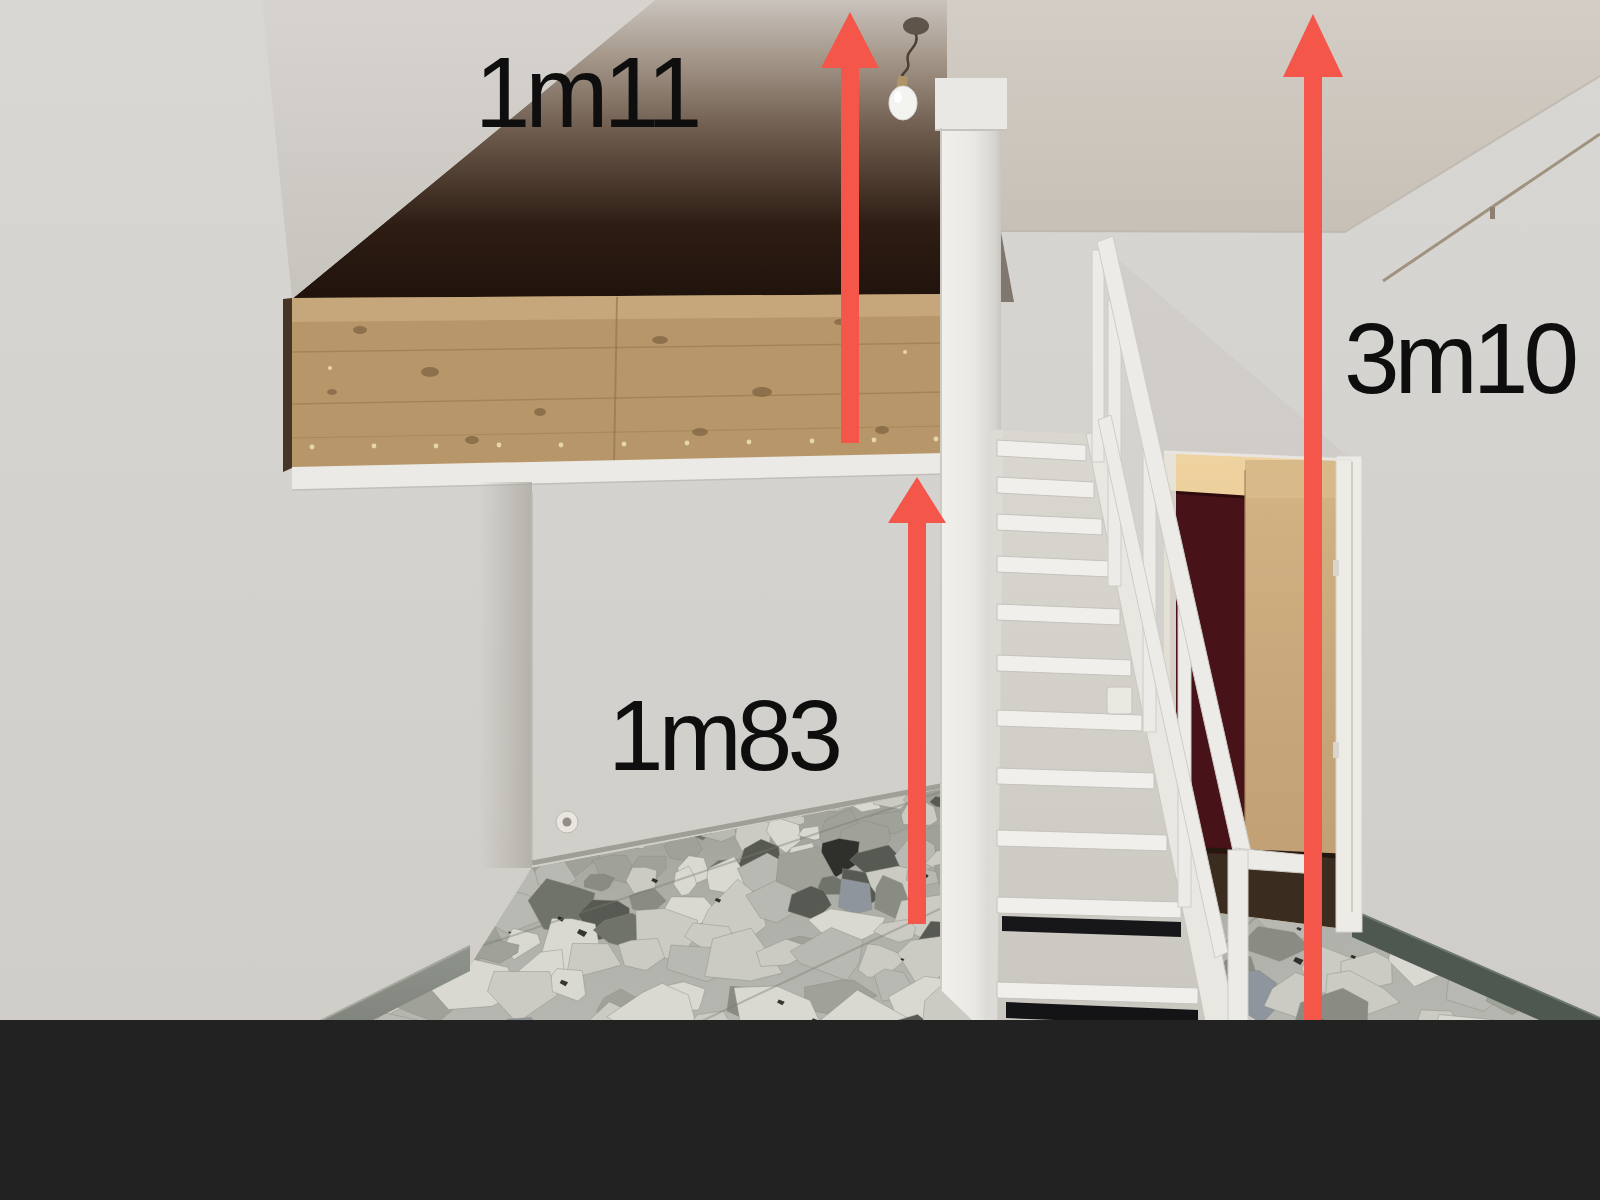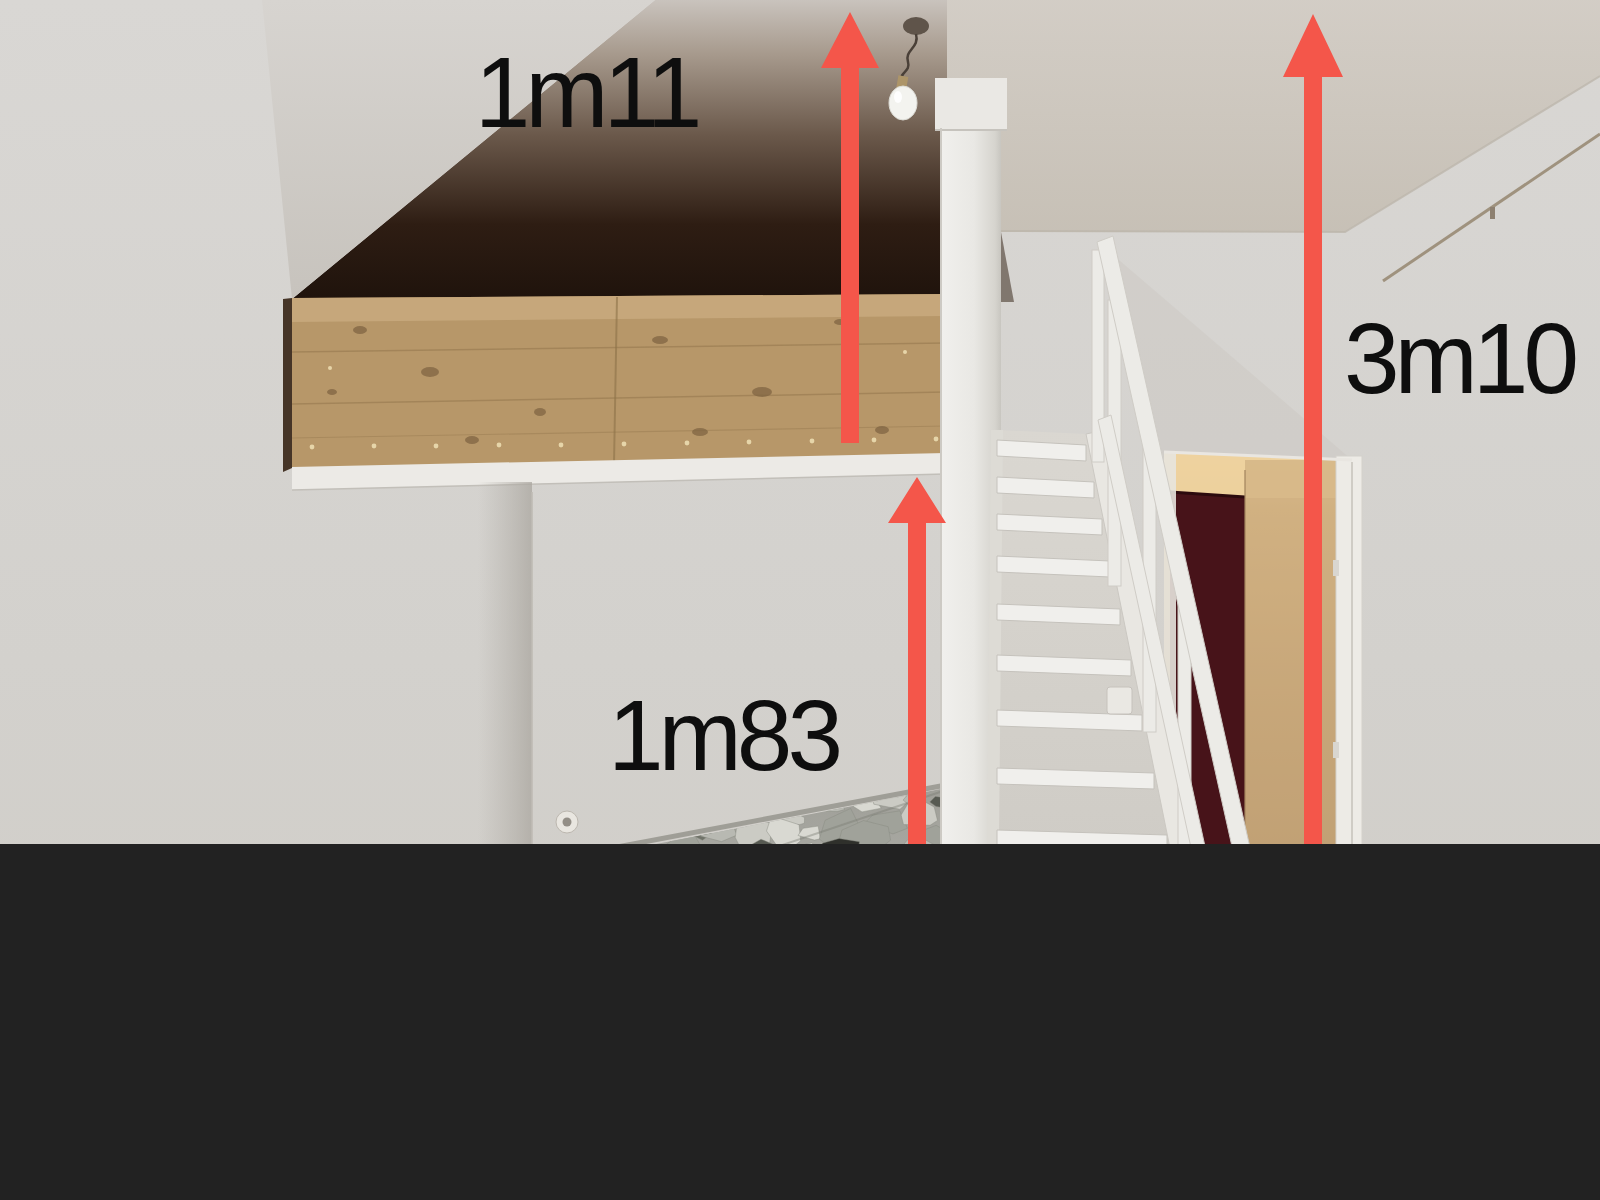--- a/index.html
+++ b/index.html
@@ -1,16 +1,16 @@
 <!DOCTYPE html>
 <html><head>
 <meta charset="utf-8">
 <style>
   html,body{margin:0;padding:0;background:#222;}
-  .scene{position:relative;width:1600px;height:844px;overflow:hidden;
+  .scene{position:relative;width:1600px;height:1020px;overflow:hidden;
          font-family:"Liberation Sans", sans-serif;}
   svg{display:block;}
   text.measure{font:400 100px "Liberation Sans", sans-serif;letter-spacing:-5px;}
 </style>
 </head>
 <body>
 
 <div class="scene">
 <svg width="1600" height="1200" viewBox="0 0 1600 1200" xmlns="http://www.w3.org/2000/svg">
   <defs>

